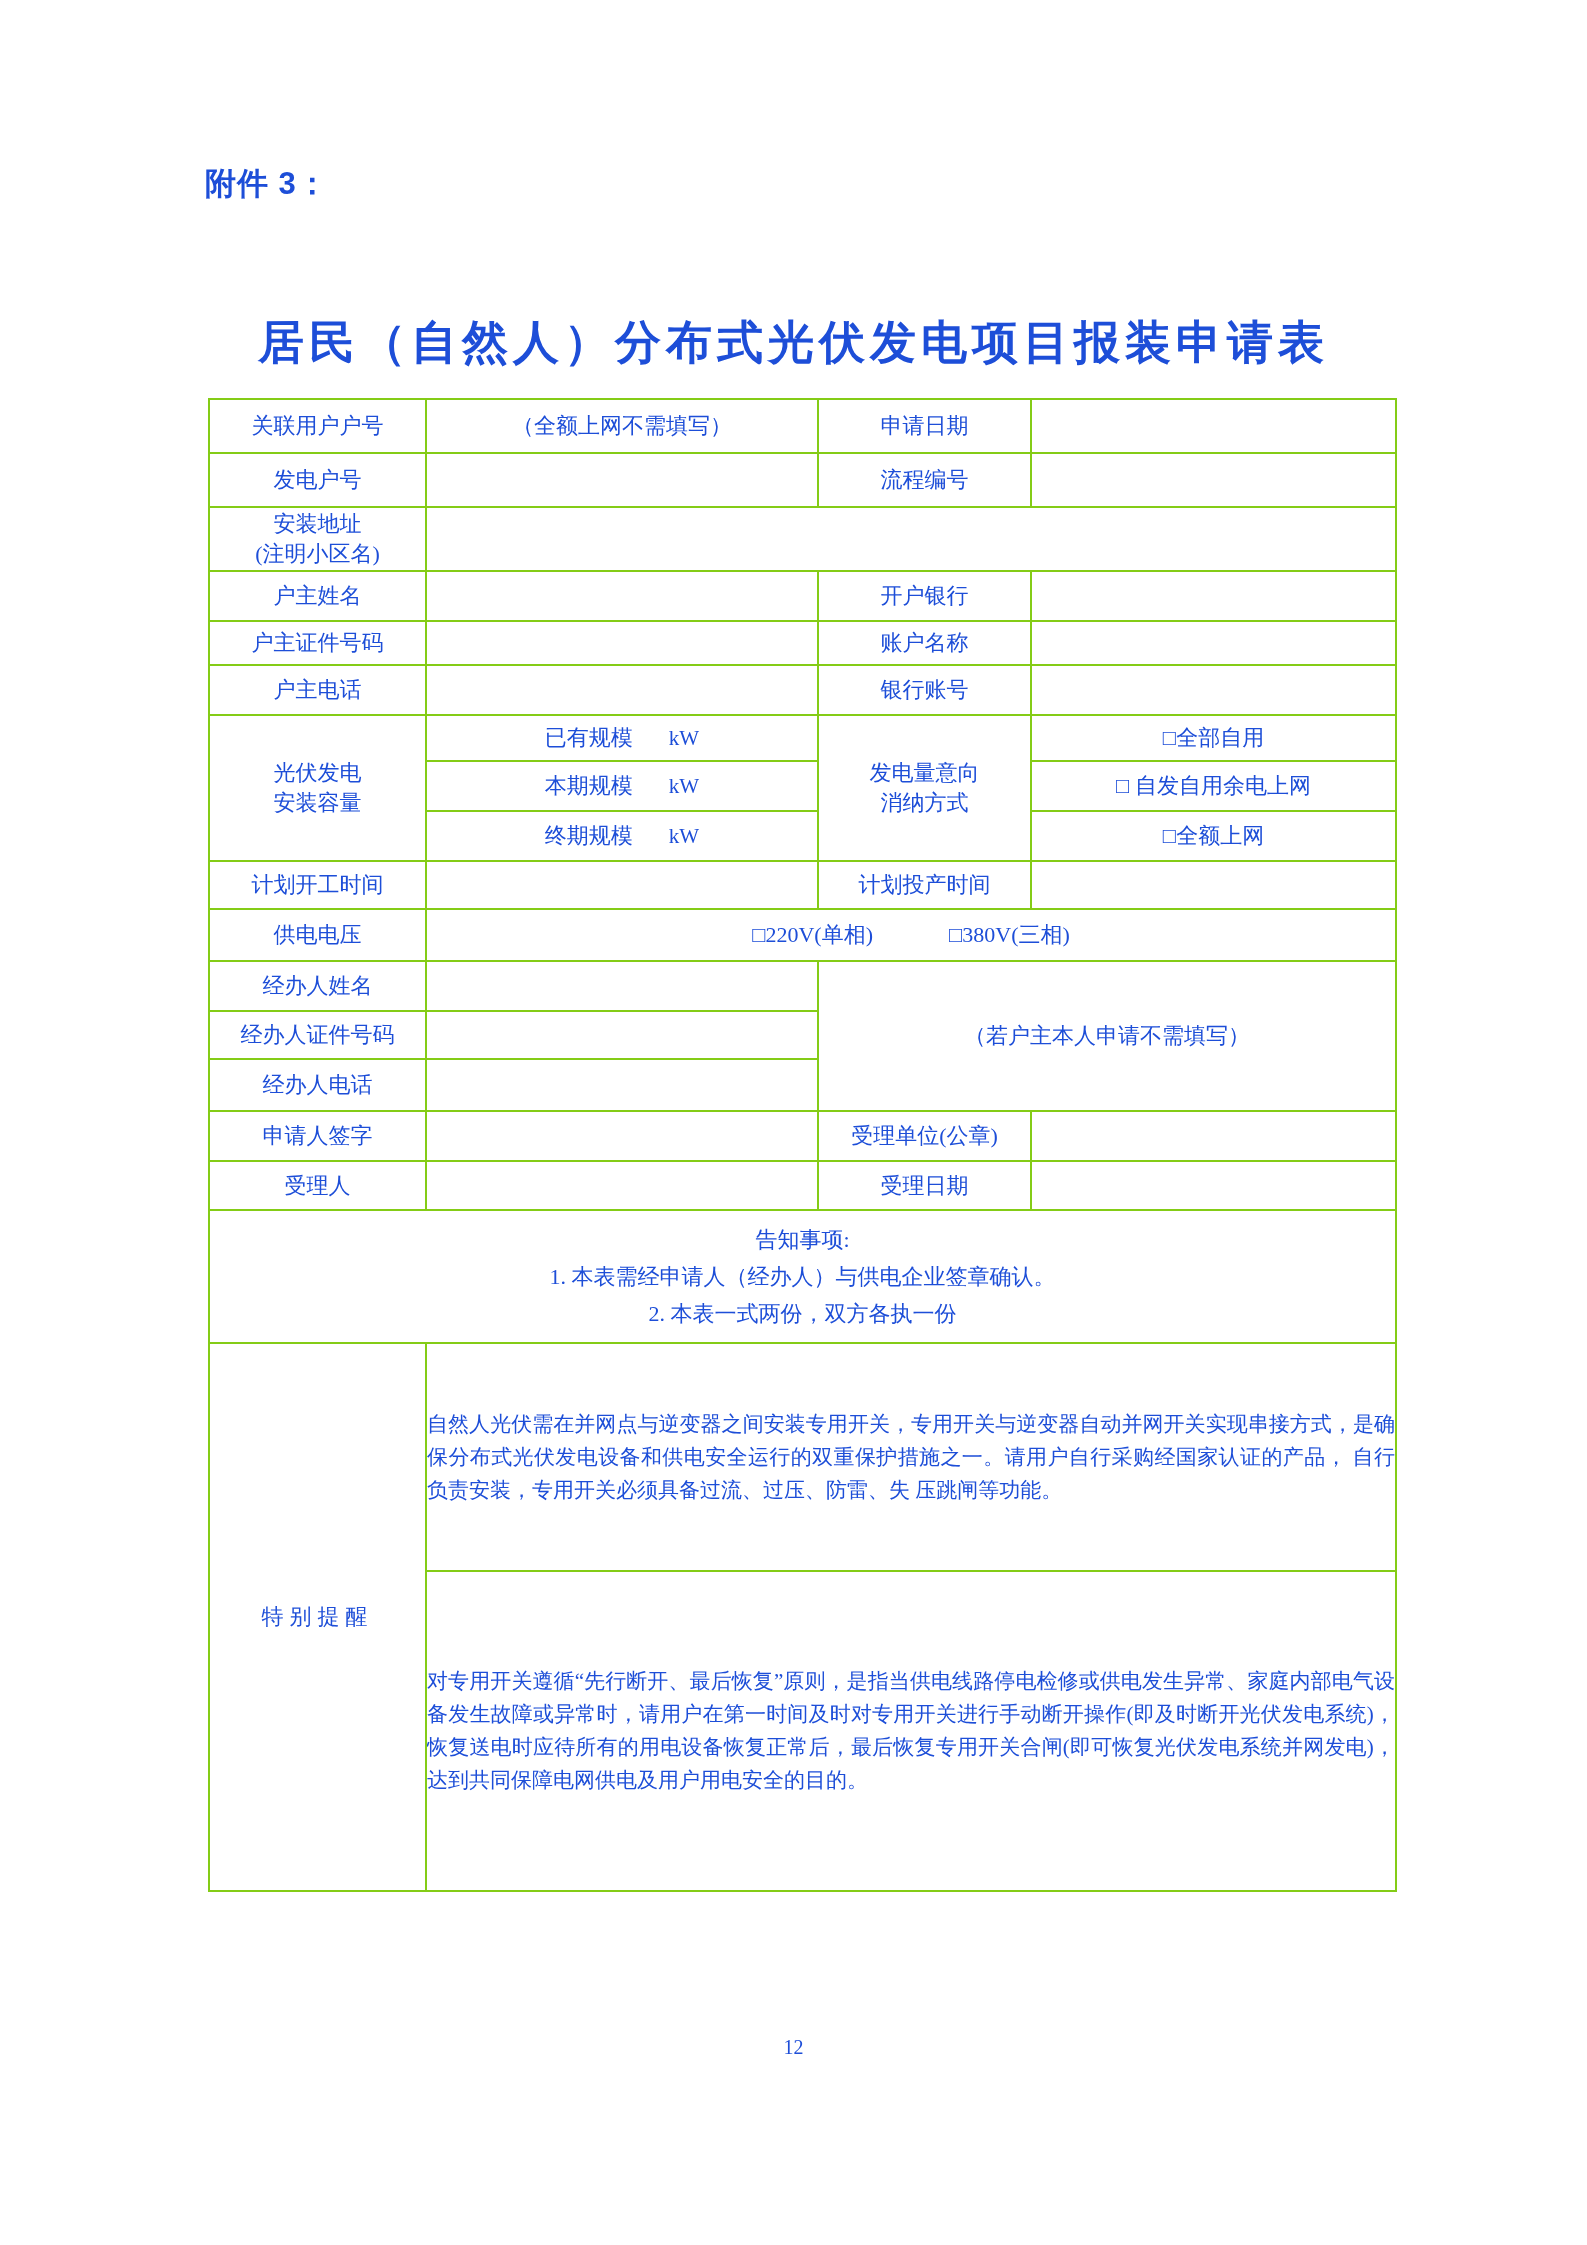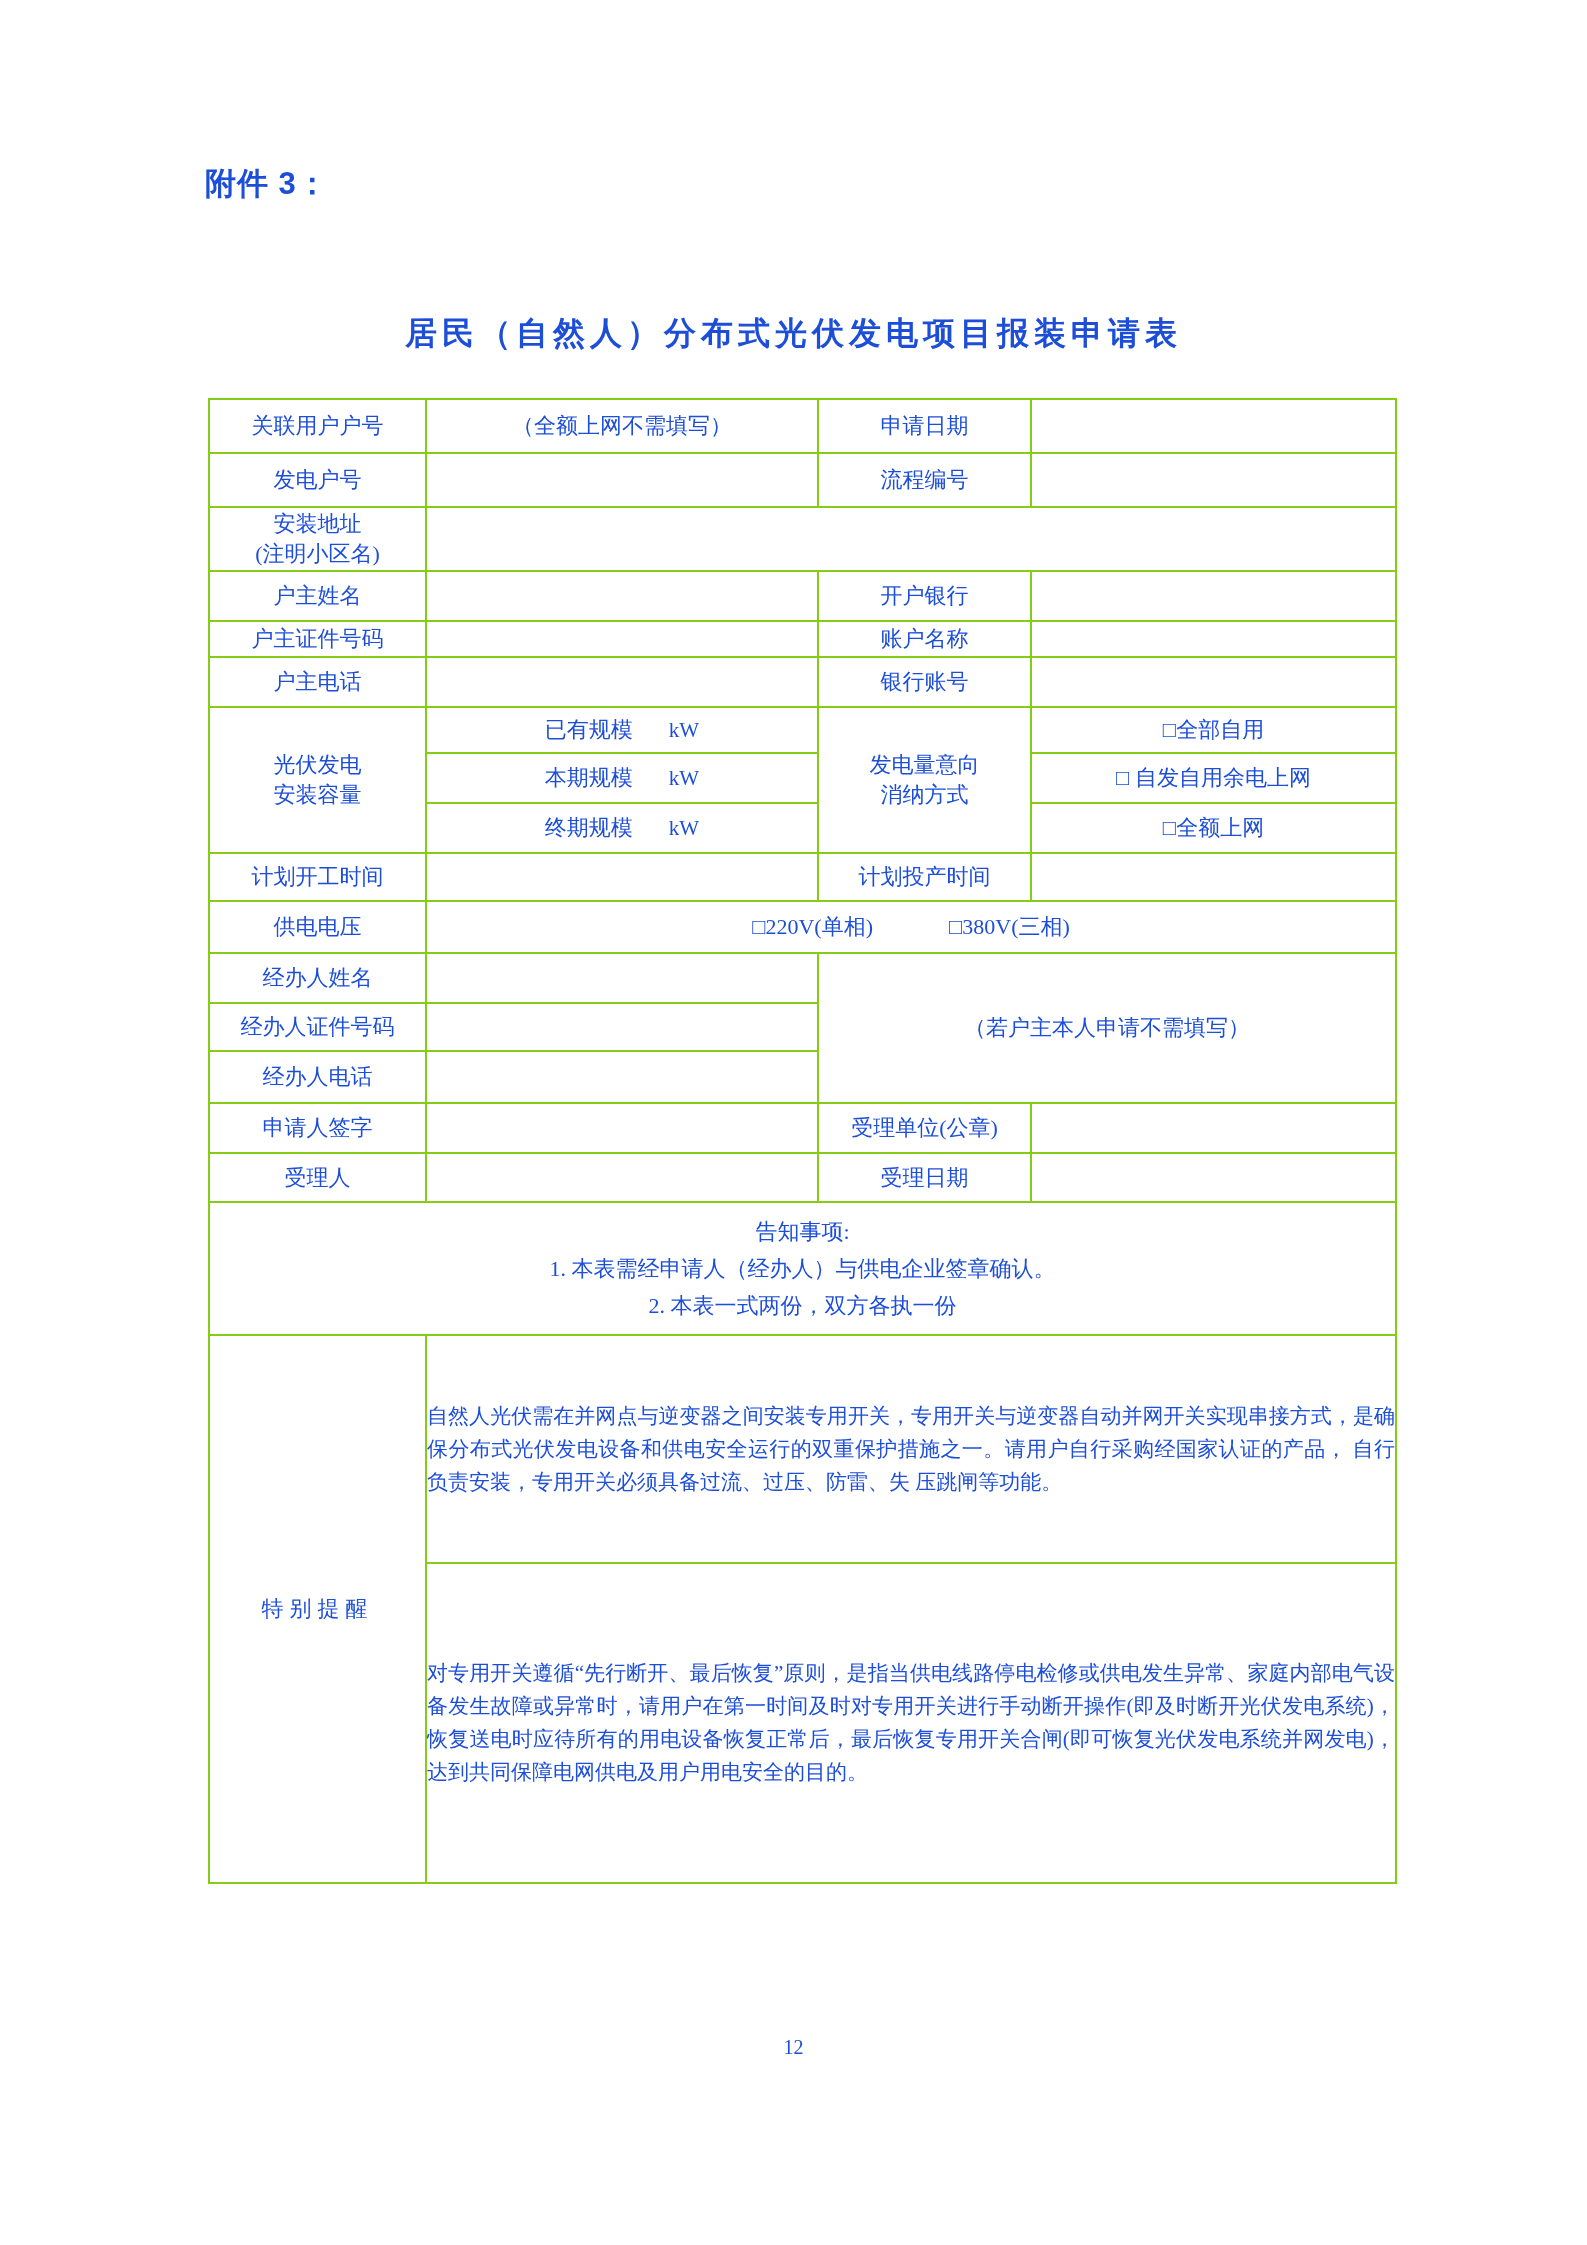--- a/index.html
+++ b/index.html
@@ -21,21 +21,21 @@
     font-size: 31px;
     letter-spacing: 1px;
   }
   .doc-title {
     position: absolute;
     left: 0;
     top: 312px;
     width: 100%;
     text-align: center;
     font-weight: bold;
-    font-size: 32px;
+    font-size: 46px;
     letter-spacing: 5px;
     white-space: nowrap;
   }
   table.form {
     position: absolute;
     left: 208px;
     top: 398px;
     width: 1187px;
     border-collapse: collapse;
     table-layout: fixed;
@@ -117,21 +117,21 @@
           <div>(注明小区名)</div>
         </td>
         <td colspan="3"></td>
       </tr>
       <tr style="height:50px">
         <td>户主姓名</td>
         <td></td>
         <td>开户银行</td>
         <td></td>
       </tr>
-      <tr style="height:36px">
+      <tr style="height:44px">
         <td>户主证件号码</td>
         <td></td>
         <td>账户名称</td>
         <td></td>
       </tr>
       <tr style="height:50px">
         <td>户主电话</td>
         <td></td>
         <td>银行账号</td>
         <td></td>

